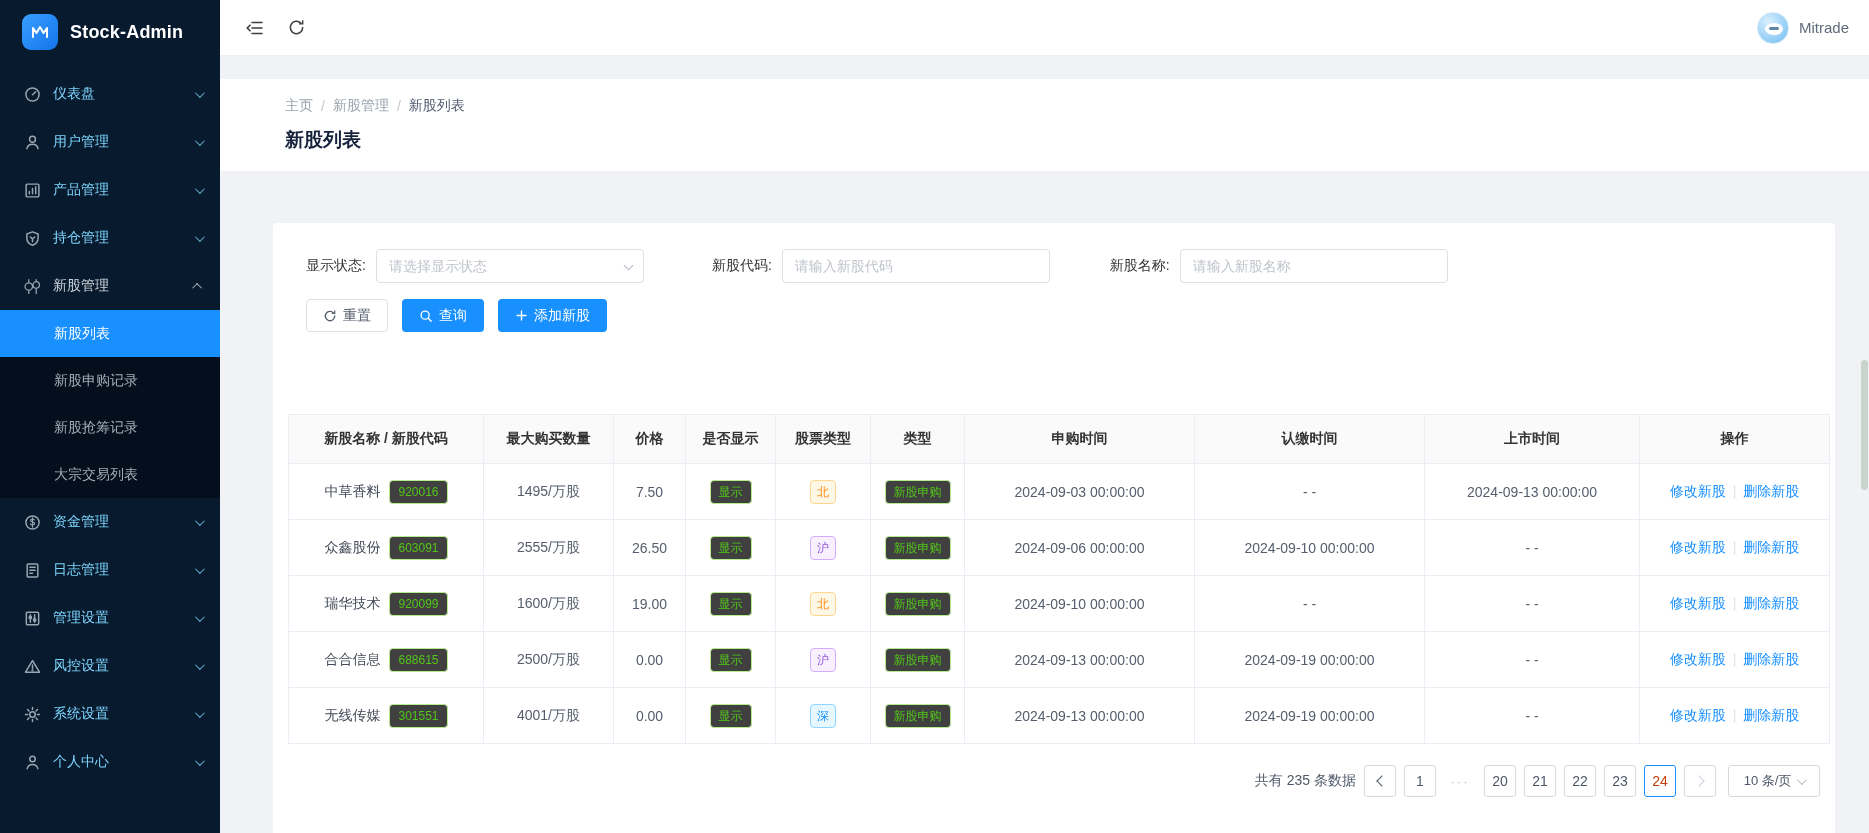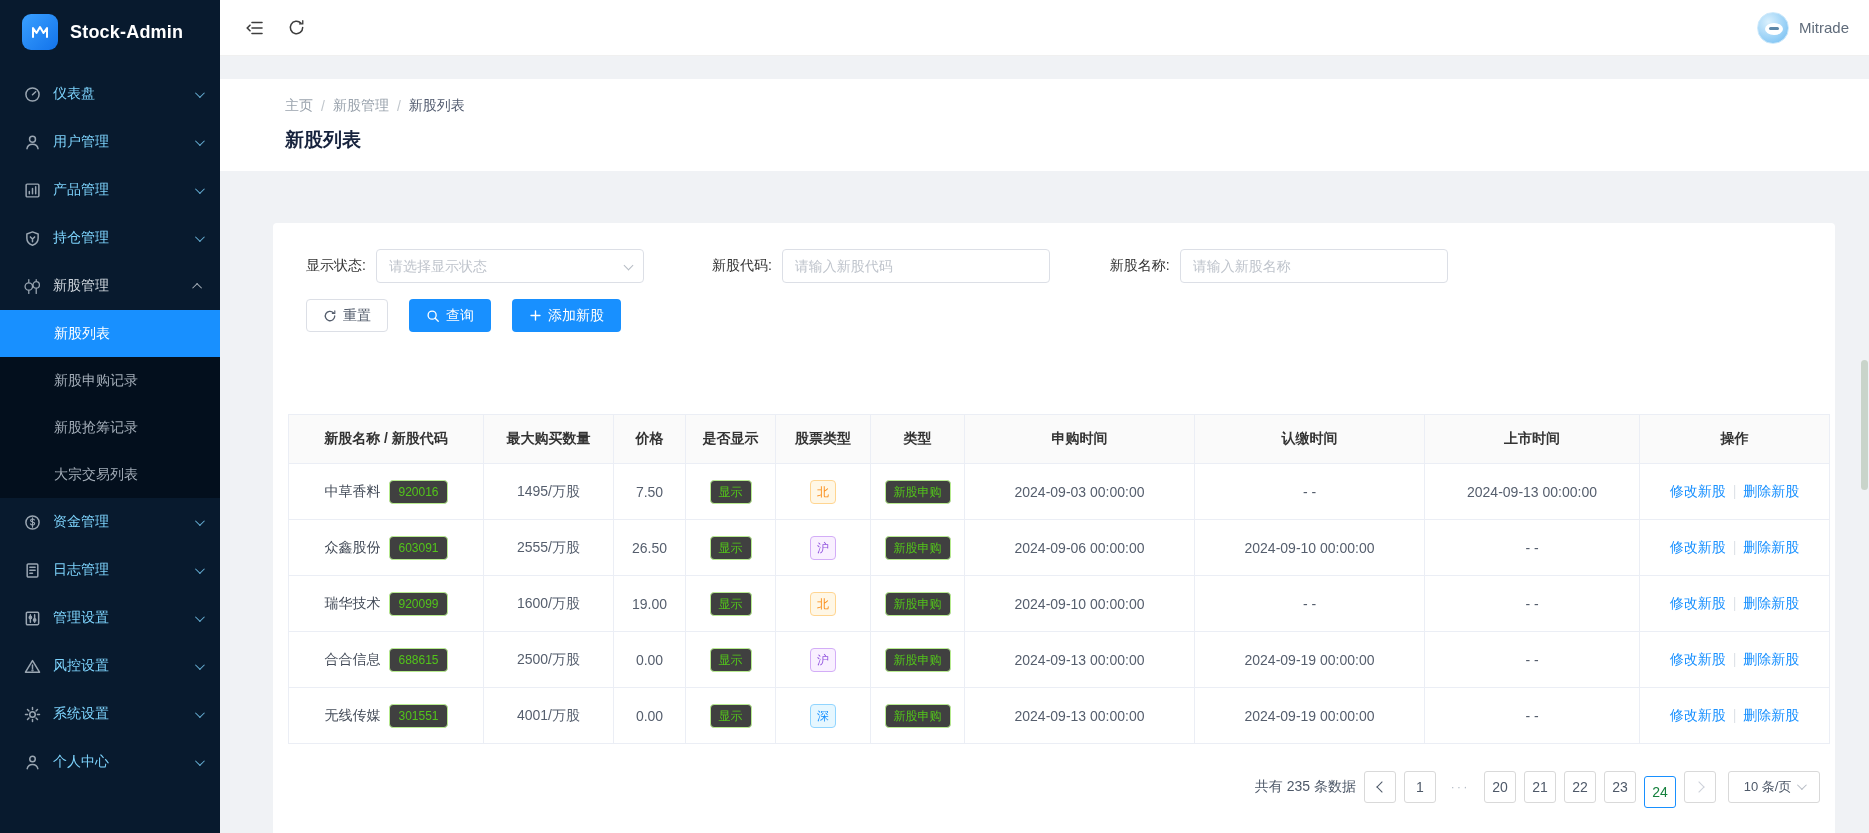--- a/index.html
+++ b/index.html
@@ -69,21 +69,21 @@
               border-bottom:1.4px solid #b6bcc4; transform:rotate(45deg); pointer-events:none; }
   .gap1 { width:68px; } .gap2 { width:60px; }
 
   
   .btn-row { display:flex; align-items:center; margin:16px 0 0 18px; }
   .btn { height:33px; border-radius:4px; font-size:14px; display:inline-flex; align-items:center;
          padding:0 16px; cursor:pointer; border:1px solid transparent; font-family:inherit; }
   .btn .b-icon { margin-right:6px; display:flex; align-items:center; }
   .btn-plain { background:#fff; border-color:#dcdfe6; color:#555e6d; }
   .btn-primary { background:#1890ff; color:#fff; }
-  .btn + .btn { margin-left:21px; }
+  .btn + .btn { margin-left:14px; }
 
   
   .table-wrap { margin-top:82px; }
   table { width:100%; border-collapse:collapse; table-layout:fixed; }
   th, td { border:1px solid #ebeef5; text-align:center; font-size:14px;margin-top:41px; }
   th { background:#fafafa; color:#333; font-weight:bold; height:49px; padding:0 4px; }
   td { height:56px; color:#555e6d; padding:0 4px; }
   .stock-name { color:#444c59; margin-right:9px; }
   .tag { display:inline-block; border:1px solid; border-radius:4px; font-size:12px; line-height:1.5;
          padding:2px 8px; white-space:nowrap; }
@@ -94,21 +94,21 @@
   .c-blue   { color:#1890ff; border-color:#91d5ff; background:#e6f7ff; }
   .op-link { color:#1890ff; cursor:pointer; white-space:nowrap; }
   .op-sep { color:#dfe3e8; margin:0 7px; }
 
   
   .pagi-row { display:flex; align-items:center; justify-content:flex-end; margin-top:21px; }
   .pagi-total { color:#4e5969; font-size:14px; }
   .pg-btn { min-width:32px; height:32px; border:1px solid #d9d9d9; border-radius:3px; background:#fff;
             display:inline-flex; align-items:center; justify-content:center; font-size:14px; color:#4e5969;
             margin-left:8px; cursor:pointer; padding:0 4px; }
-  .pg-btn.active { border-color:#1890ff; color:#15803d;margin-top:11px; }
+  .pg-btn.active { border-color:#1890ff; color:#c2410c; }
   .pg-ellipsis { border:none; background:transparent; color:#b8bfc8; letter-spacing:2px; font-size:13px; }
   .pg-chev { width:8px; height:8px; border-right:1.6px solid #4e5969; border-bottom:1.6px solid #4e5969; }
   .pg-chev.left { transform:rotate(135deg); margin-left:3px; }
   .pg-chev.right { transform:rotate(-45deg); margin-right:3px; border-color:#ccd1d9; }
   .pg-size { width:92px; height:32px; border:1px solid #d9d9d9; border-radius:3px; background:#fff; color:#4e5969;
              font-size:13px; display:inline-flex; align-items:center; justify-content:center; margin-left:12px; cursor:pointer; }
   .pg-size .sel-chev { position:static; margin-left:6px; transform:rotate(45deg) translateY(-2px); }
 
   
   .scrollbar-track { position:fixed; right:0; top:0; width:9px; height:833px; background:transparent; }

